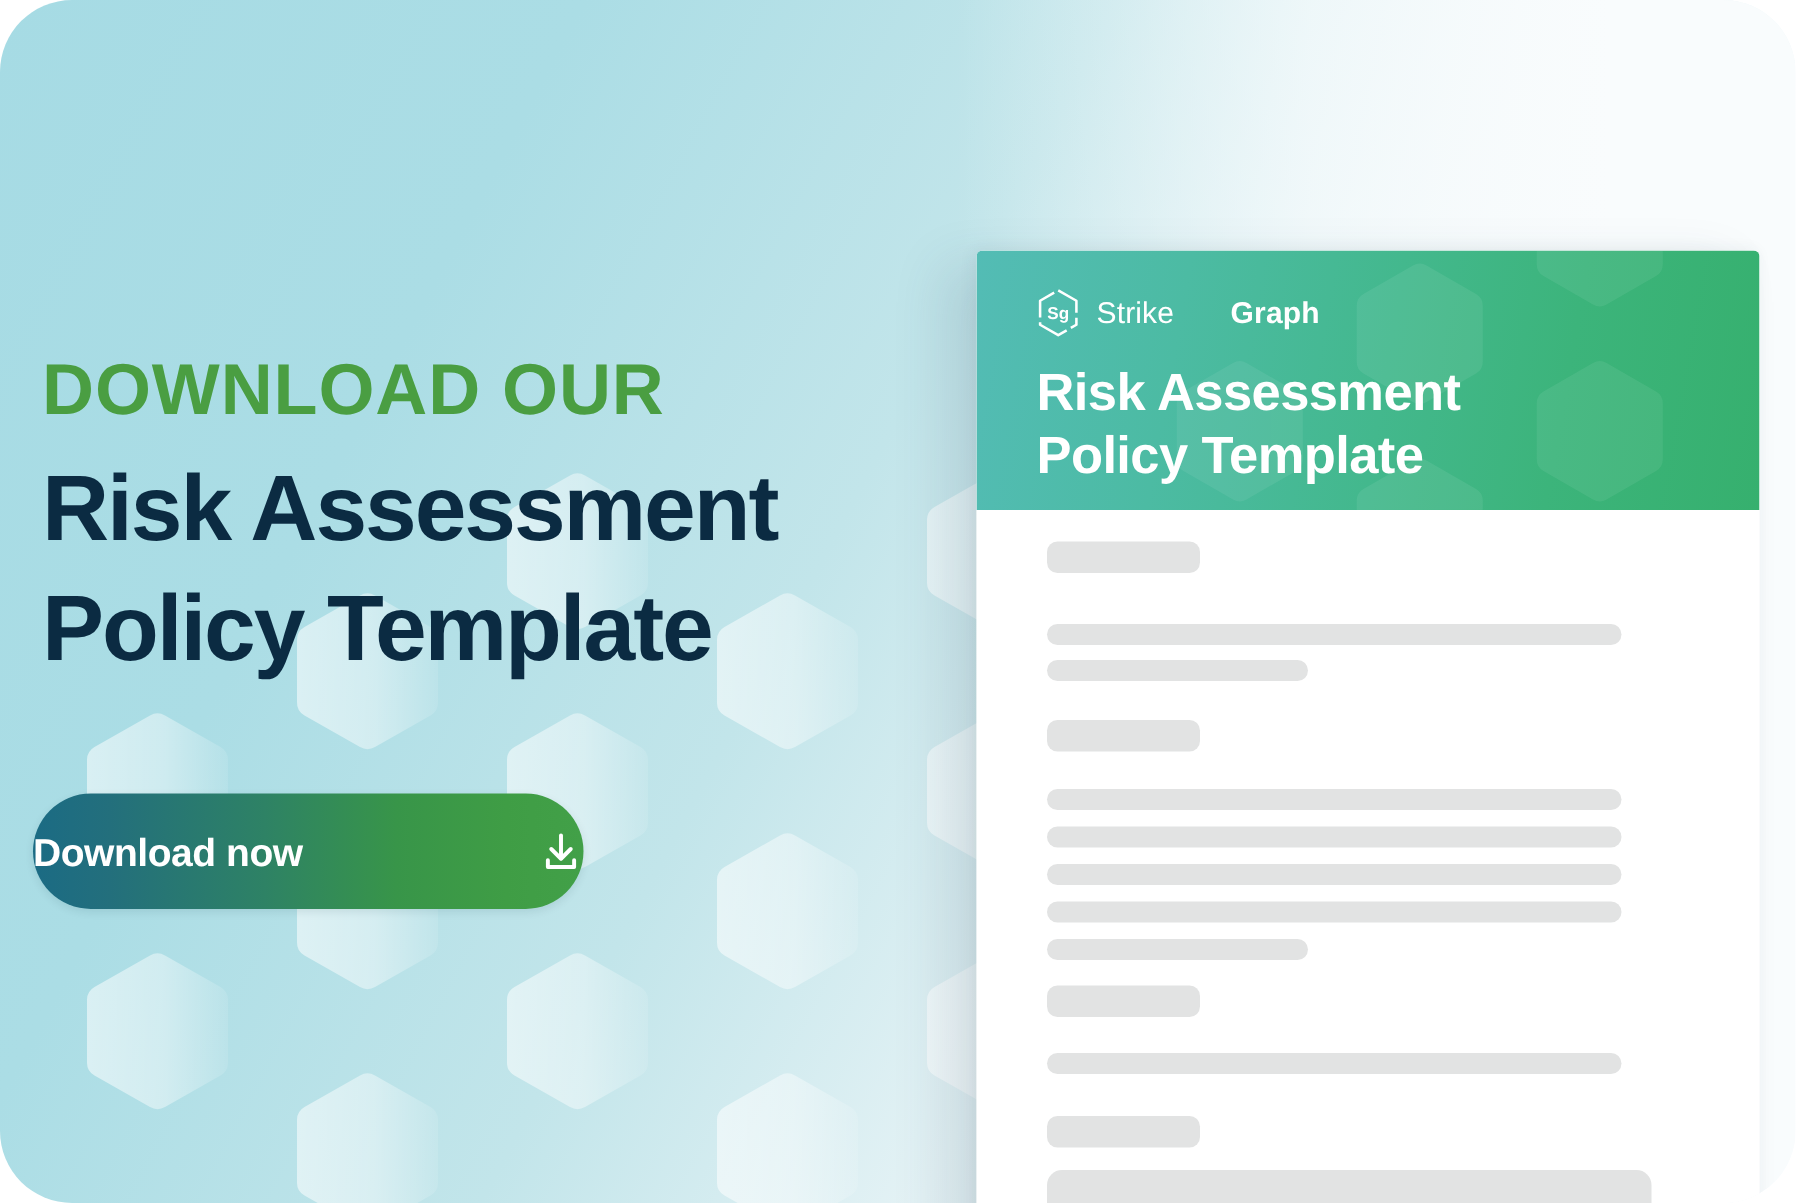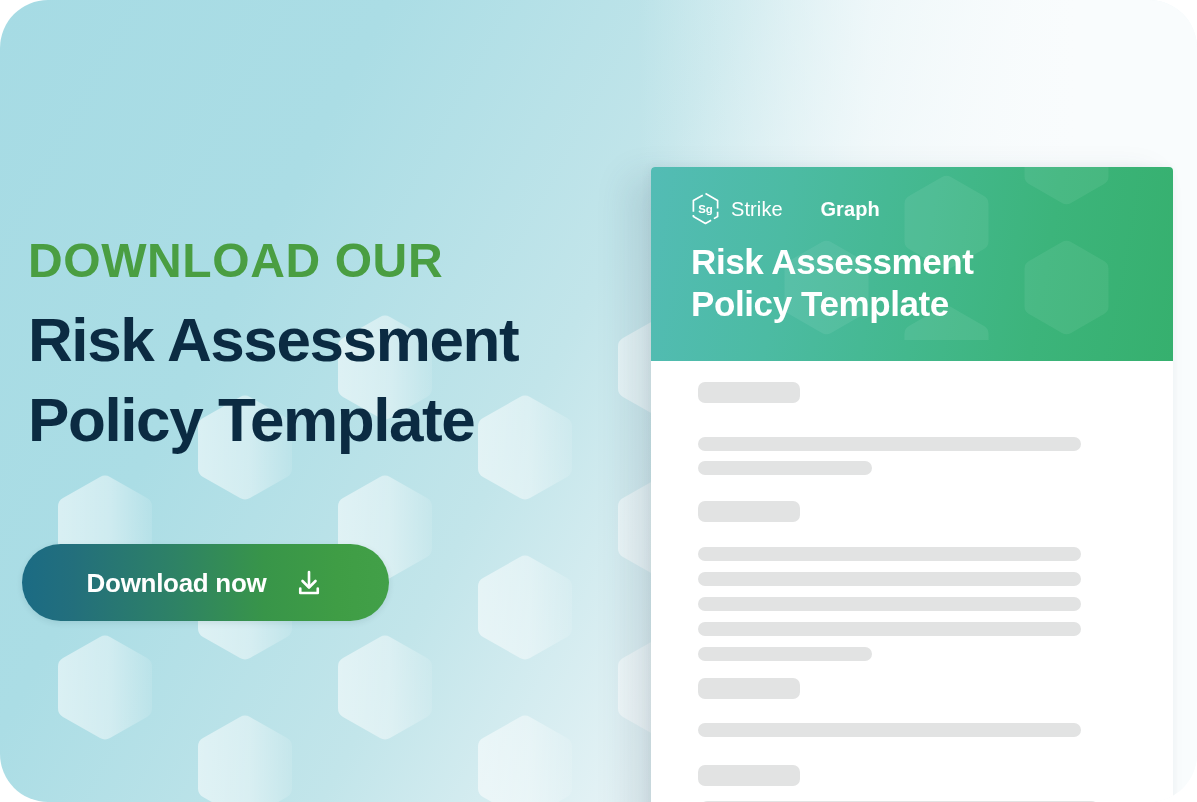--- a/index.html
+++ b/index.html
@@ -62,44 +62,43 @@
   }
   #headline .hl-line{ display:block; white-space:nowrap; }
 
   
   #download-button{
     position:absolute; left:22px; top:529px;
     width:367px; height:77px;
     border:0; cursor:pointer;
     border-radius:39px;
     background:linear-gradient(90deg,#1b6b84 0%, #236f7c 14%, #2e8265 42%, #389549 66%, #3f9d45 86%, #42a048 100%);
-    display:flex; align-items:center; justify-content:center; gap:28px;
+    display:flex; align-items:center; justify-content:space-between; gap:28px;
     color:#ffffff;
     box-shadow:0 2px 6px rgba(10,50,60,.10);
-    margin-top:15px;
   }
   #download-button-label{
     font-size:26px; font-weight:700; letter-spacing:-.3px; color:#fff;
     line-height:1;
   }
   #download-icon{ display:block; }
 
   
   #doc-preview{
     position:absolute;
     left:651px; top:167px;
     width:522px; height:700px;
     background:#ffffff;
     border-radius:4px;
     box-shadow:-22px 10px 34px rgba(40,70,90,.13), -2px 0 10px rgba(40,70,90,.07);
     overflow:hidden;
   }
   #doc-header{
     position:relative;
-    height:194px;
+    height:173px;
     background:linear-gradient(100deg,#53bcb5 0%, #4cbba3 26%, #43b88d 52%, #3cb47b 74%, #36b06e 100%);
     overflow:hidden;
   }
   #doc-header-hexes{ position:absolute; inset:0; pointer-events:none; }
 
   #doc-logo{
     position:absolute; left:40px; top:25px;
     display:flex; align-items:center; gap:11px;
   }
   #doc-logo-mark{ display:block; }

